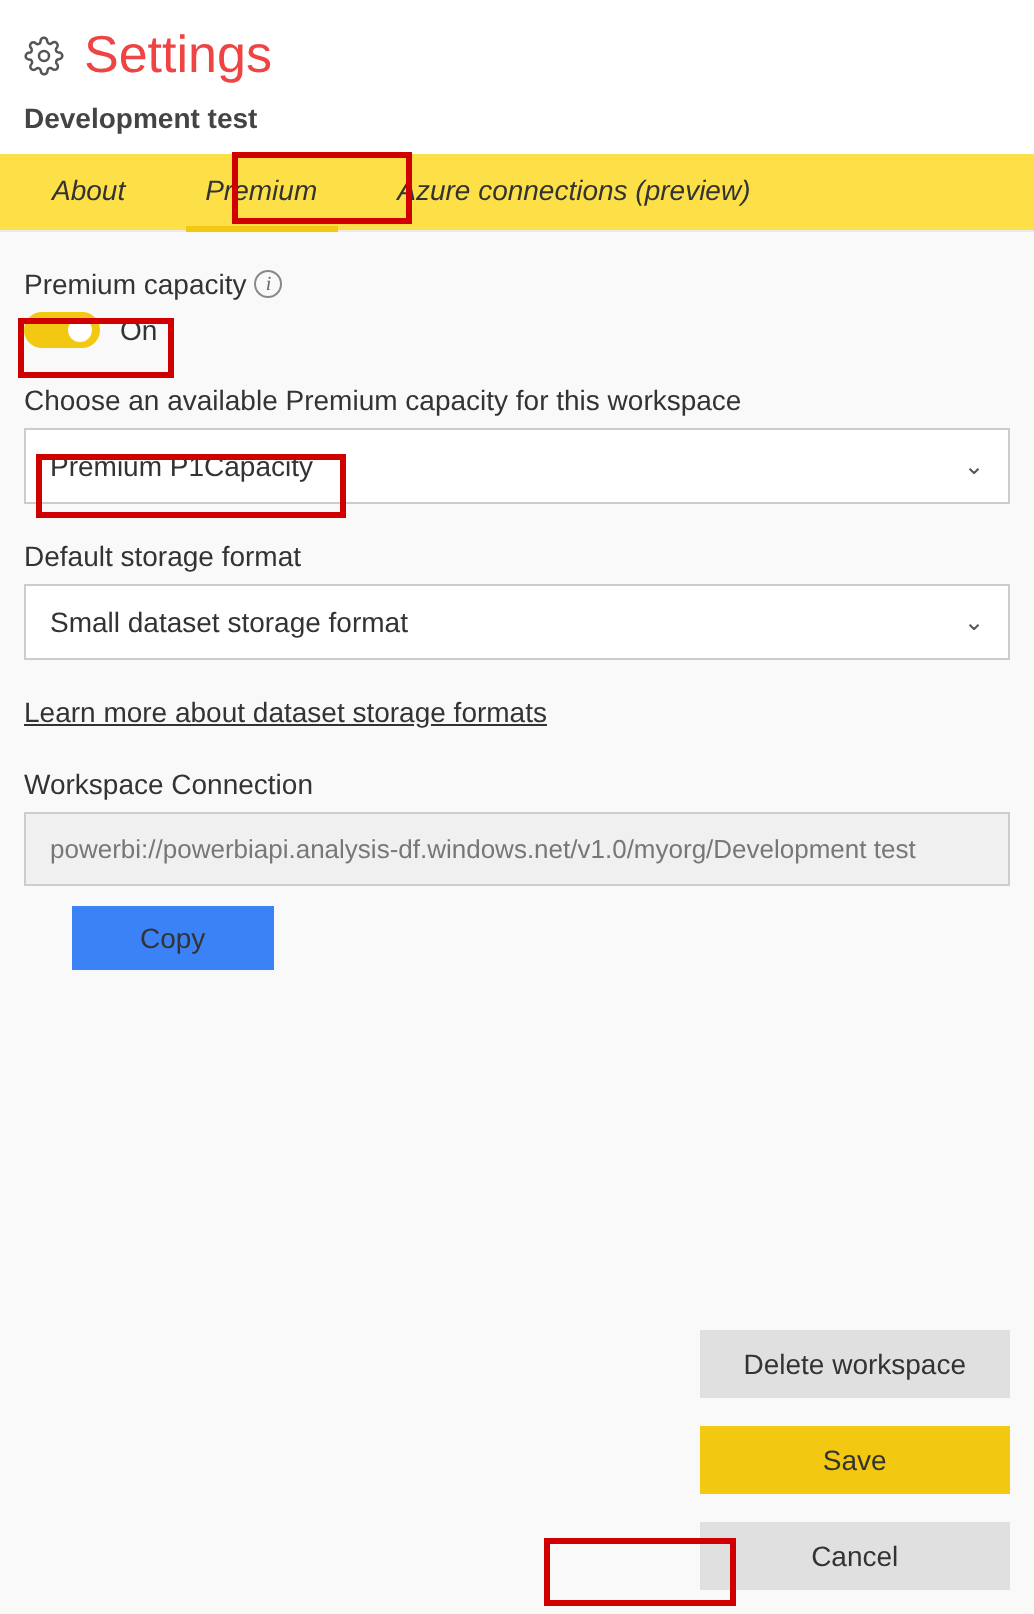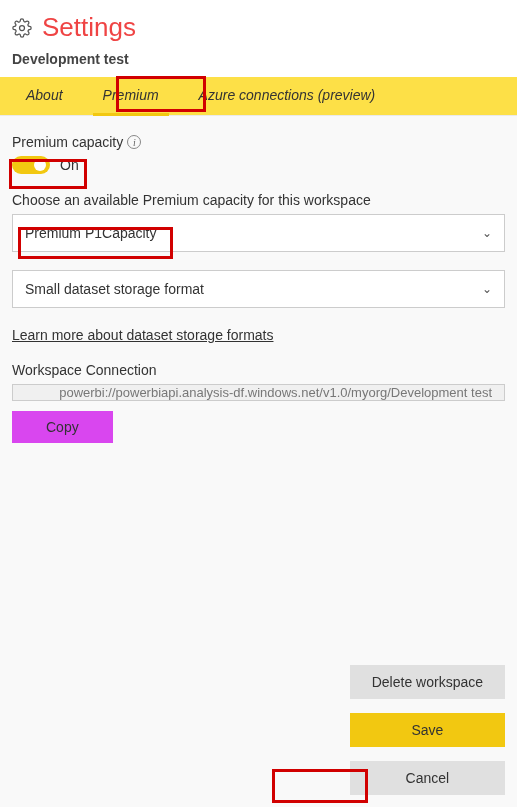--- a/index.html
+++ b/index.html
@@ -139,35 +139,35 @@
       color: #333;
       text-decoration: underline;
       font-size: 14px;
       cursor: pointer;
       display: inline-block;
     }
     .readonly-input {
       width: 100%;
       border: 1px solid #ccc;
       background: #f0f0f0;
-      padding: 0 12px;
+      padding: 10px 12px;
       font-size: 13px;
       color: #777;
       white-space: nowrap;
       overflow: hidden;
-      text-align: right;
     }
     .copy-btn {
-      background: #d946ef;
+      background: #3b82f6;
       border: none;
       padding: 8px 34px;
       font-size: 14px;
       cursor: pointer;
       margin-top: 10px;
       color: #333;
+      margin-left: 24px;
     }
     .footer {
       position: absolute;
       bottom: 12px;
       right: 12px;
       display: flex;
       gap: 14px;
       flex-direction: column;
     }
     .footer-btn {
@@ -233,20 +233,21 @@
 
   <div class="field-row">
     <div class="field-label">Choose an available Premium capacity for this workspace</div>
     <div class="select-box">
       <span>Premium  P1Capacity</span>
       <span class="chevron">⌄</span>
     </div>
   </div>
 
   <div class="field-row">
+    <div class="field-label">Default storage format</div>
     <div class="select-box">
       <span>Small dataset storage format</span>
       <span class="chevron">⌄</span>
     </div>
   </div>
 
   <div class="field-row">
     <a class="link">Learn more about dataset storage formats</a>
   </div>
 

